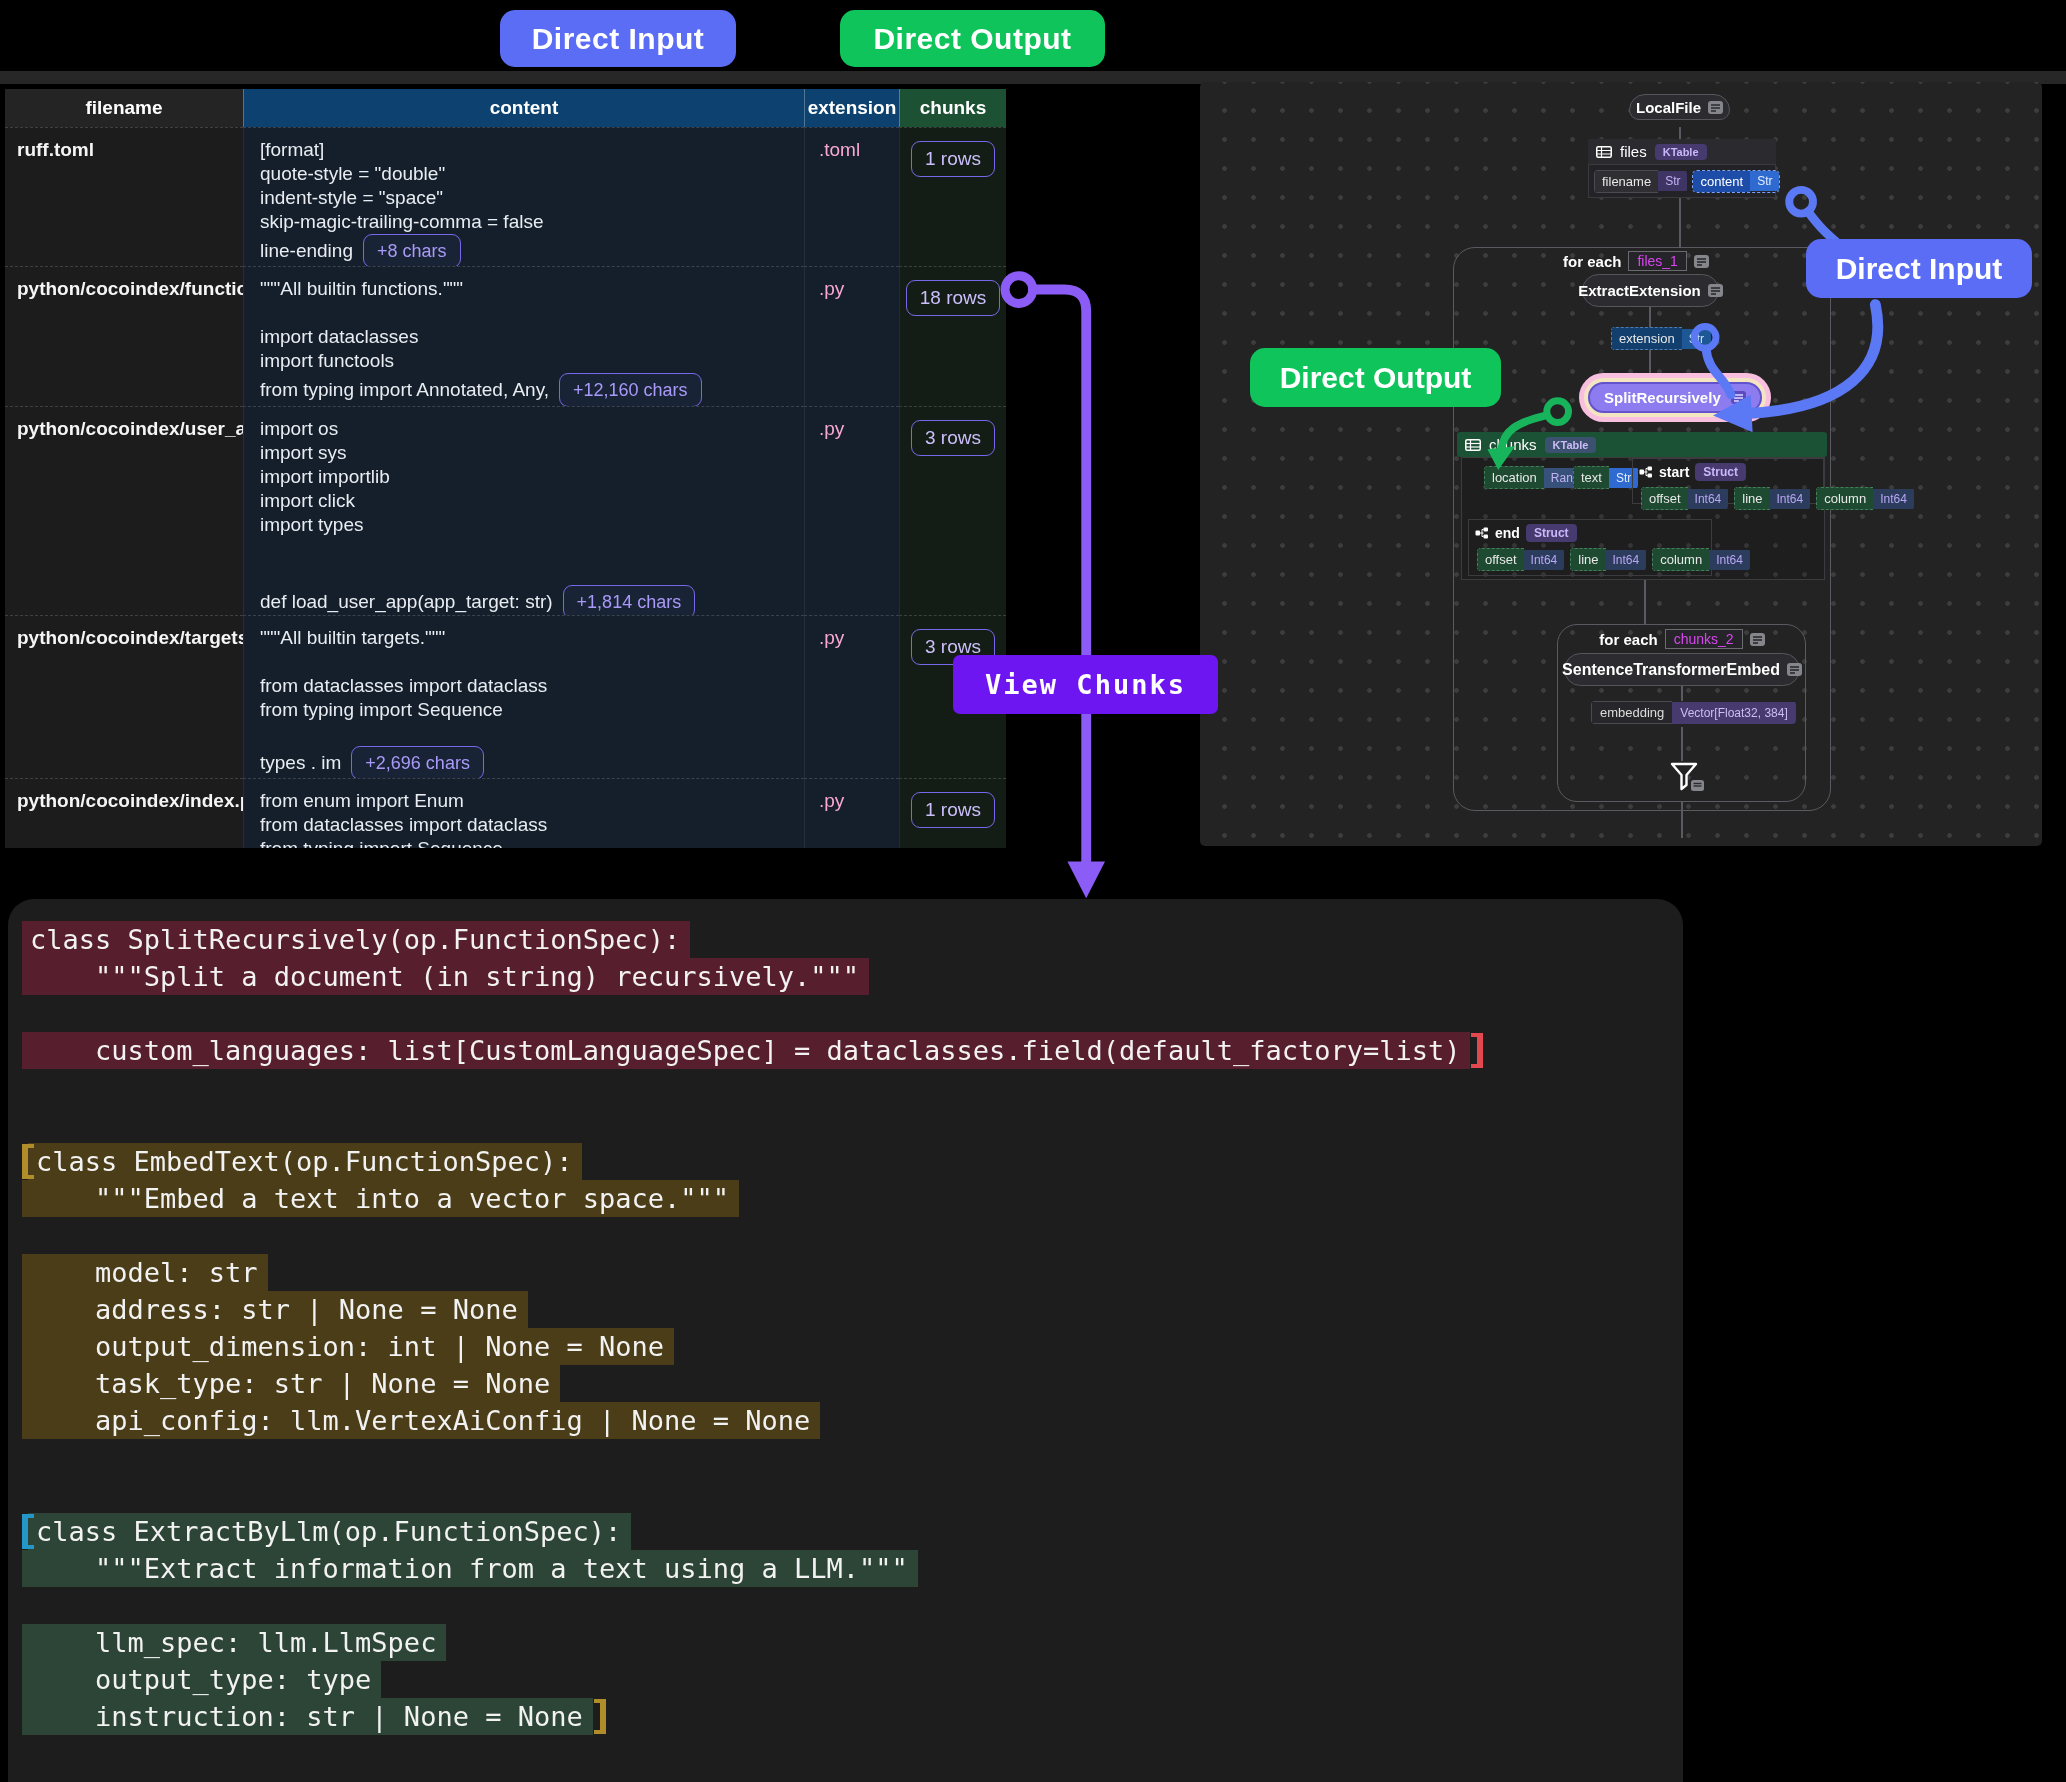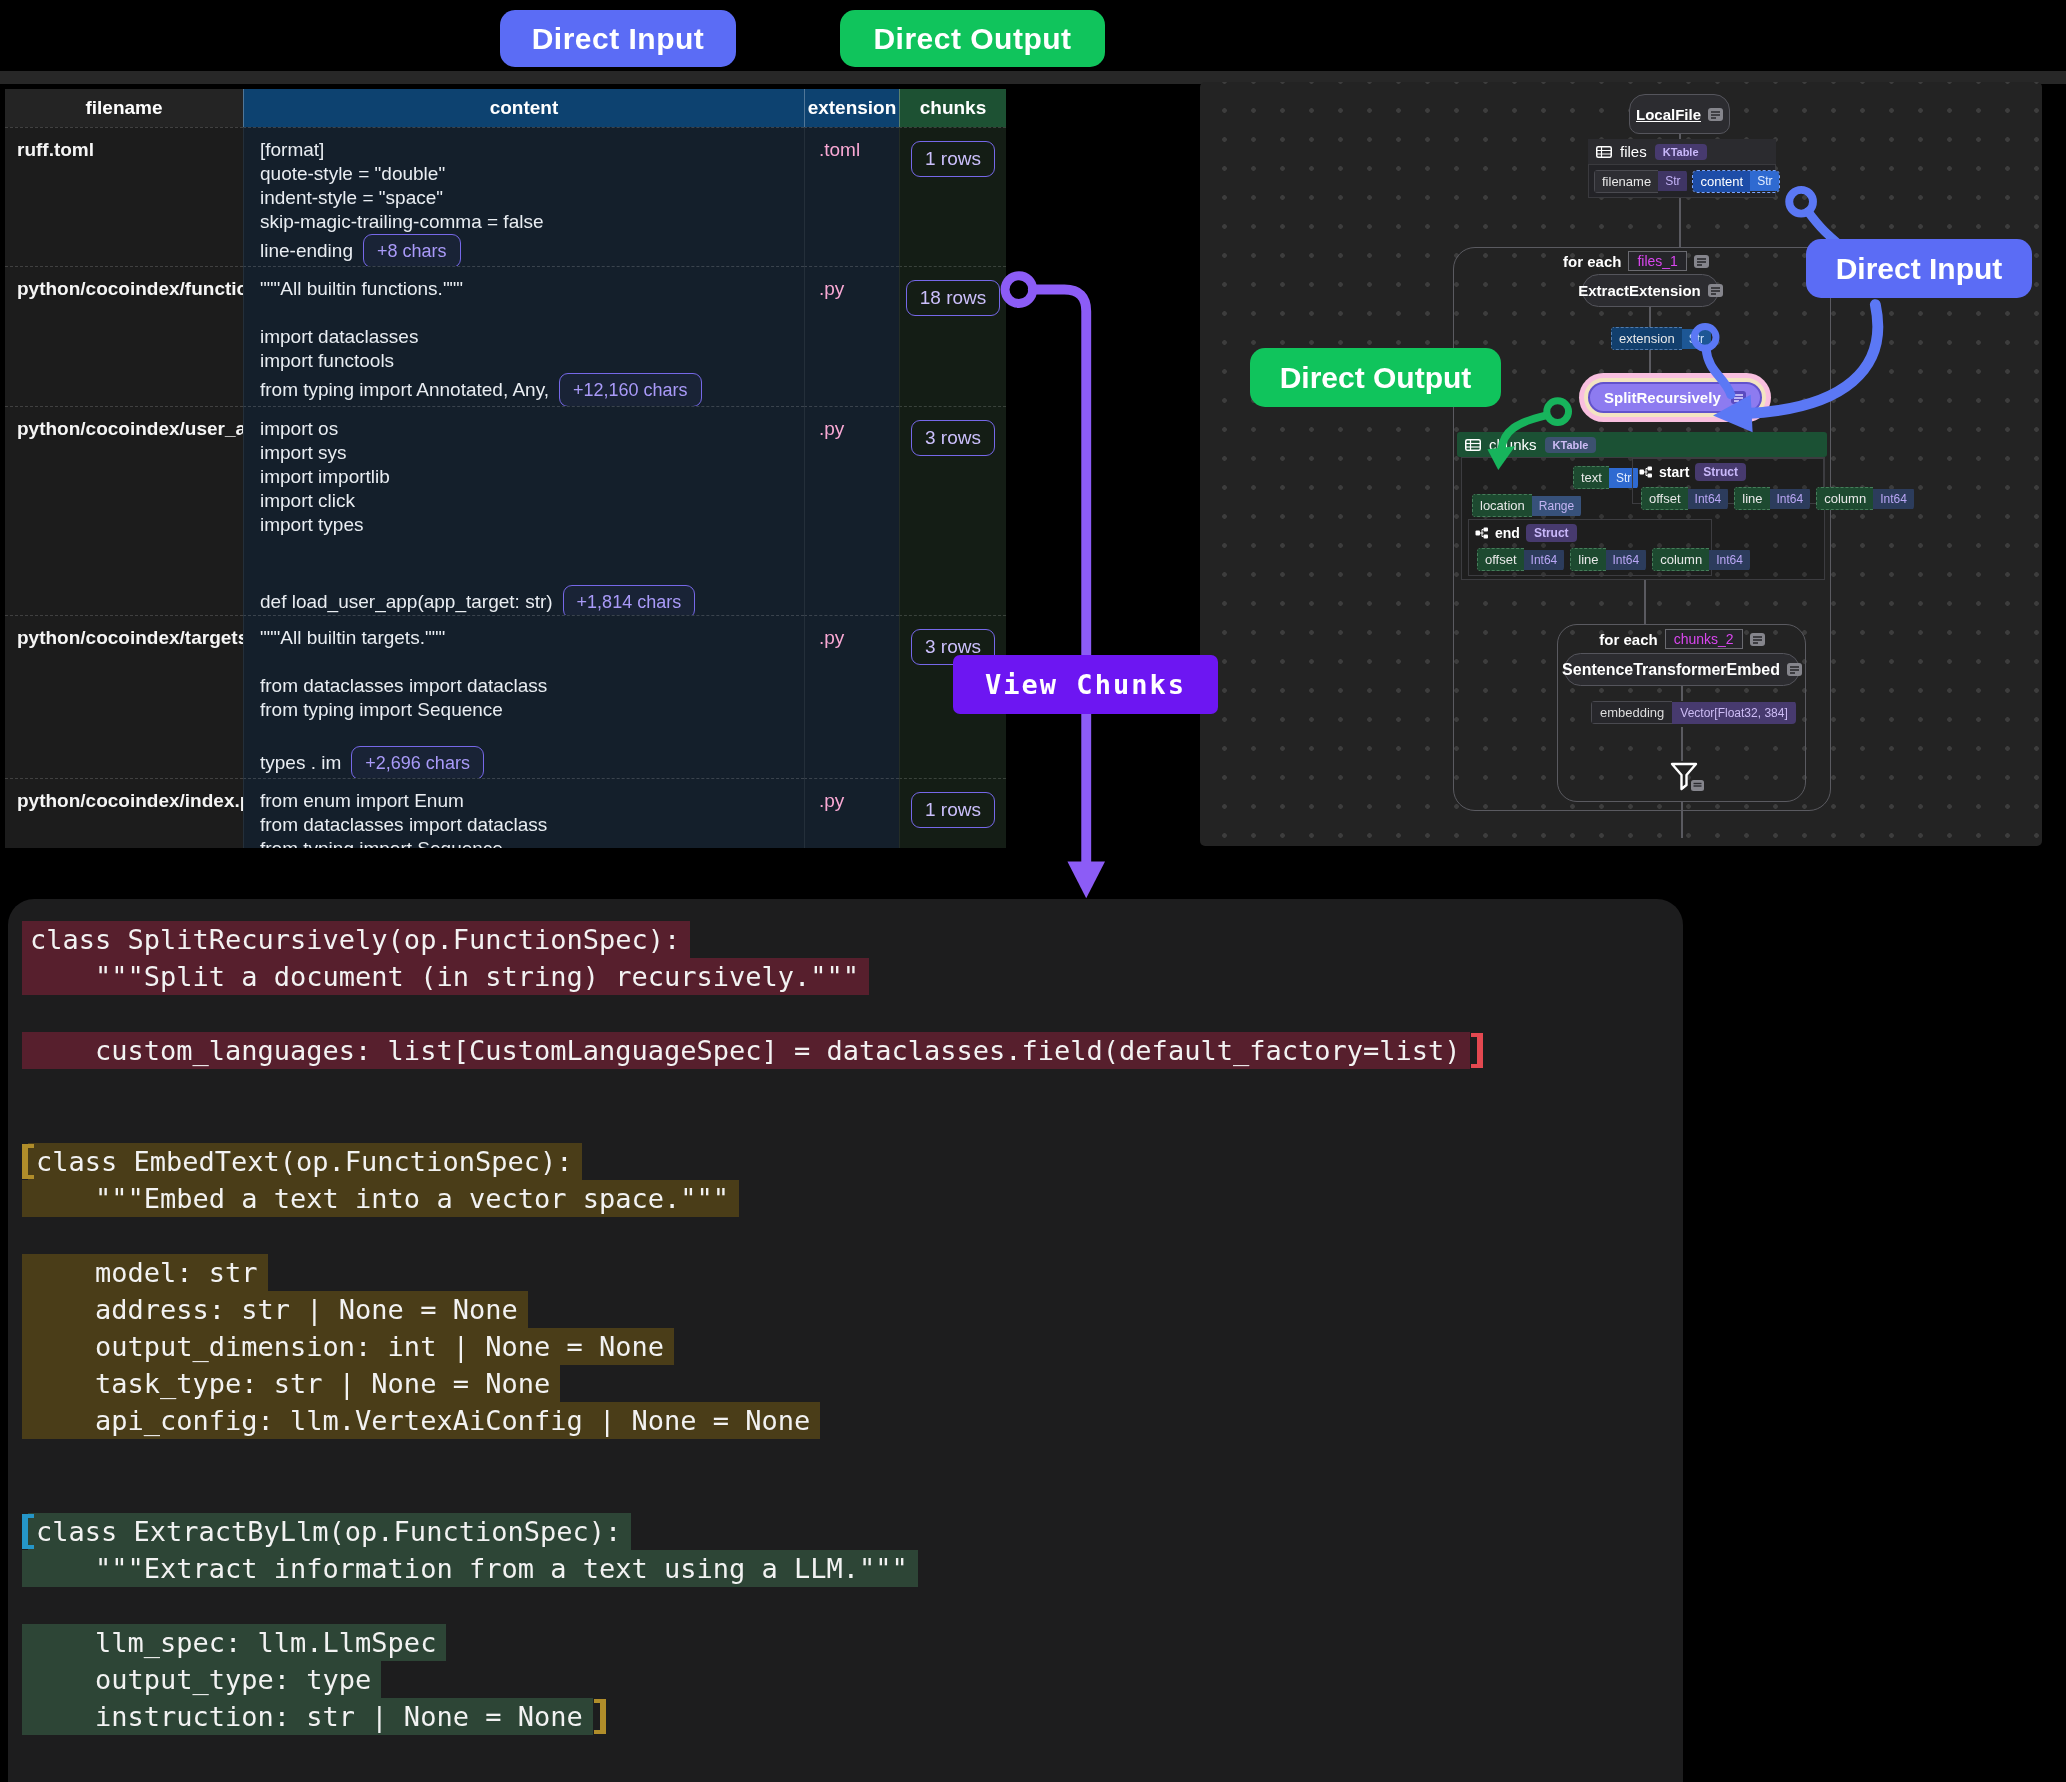--- a/index.html
+++ b/index.html
@@ -217,21 +217,21 @@
   <svg id="purple-arrow" width="139" height="673" viewBox="0 0 140 680">
     <circle cx="29" cy="42" r="14" fill="none" stroke="#8c5cf6" stroke-width="9"></circle>
     <path d="M 43 42 L 75 42 Q 97 42 97 64 L 97 638" fill="none" stroke="#8c5cf6" stroke-width="10" stroke-linecap="round"></path>
     <polygon points="78,620 116,620 97,657" fill="#8c5cf6"></polygon>
   </svg>
 
   <div id="view-chunks">View Chunks</div>
 
   <div id="panel">
 
-    <div class="node" style="left:429px; top:12px; width:101px; height:40px; border-radius:16px 16px 10px 10px;text-decoration:underline;">
+    <div class="node" style="left:429px; top:12px; width:101px; height:26px; border-radius:16px 16px 10px 10px;">
       <span>LocalFile</span>
       <span class="icon"><svg width="15" height="13" viewBox="0 0 15 13">
             <rect width="15" height="13" rx="3" fill="#85858c"></rect>
             <line x1="3" y1="4" x2="12" y2="4" stroke="#2a2a2e" stroke-width="1.6"></line>
             <line x1="3" y1="7" x2="12" y2="7" stroke="#2a2a2e" stroke-width="1.6"></line>
             <line x1="3" y1="10" x2="8" y2="10" stroke="#2a2a2e" stroke-width="1.6"></line>
           </svg></span>
     </div>
     <div class="conn" style="left:479px; top:45px; height:13px;"></div>
 
@@ -299,21 +299,21 @@
       <span class="icon"><svg width="16" height="12" viewBox="0 0 16 12">
             <rect x="0.75" y="0.75" width="14.5" height="10.5" rx="1.5" stroke="#fff" stroke-width="1.5" fill="none"></rect>
             <line x1="0.75" y1="4.5" x2="15.25" y2="4.5" stroke="#fff" stroke-width="1.2"></line>
             <line x1="0.75" y1="8" x2="15.25" y2="8" stroke="#fff" stroke-width="1.2"></line>
             <line x1="5.5" y1="0.75" x2="5.5" y2="11.25" stroke="#fff" stroke-width="1.2"></line>
           </svg></span>
       <span style="font-weight:normal;">chunks</span>
       <span class="badge badge-slate">KTable</span>
     </div>
     <div id="chunks-fields">
-      <span class="pill pill-green" style="position:absolute; left:10px; top:8px;margin-top:28px;">
+      <span class="pill pill-green" style="position:absolute; left:22px; top:8px;">
         <span class="pname">location</span>
         <span class="ptype">Range</span>
         </span>
       <span class="pill pill-green" style="position:absolute; left:111px; top:8px;">
         <span class="pname">text</span>
         <span class="ptype blue">Str</span>
         </span>
 
       <div class="struct-box" style="left:170px; top:0px; width:192px; height:46px;">
         <div class="struct-head">

